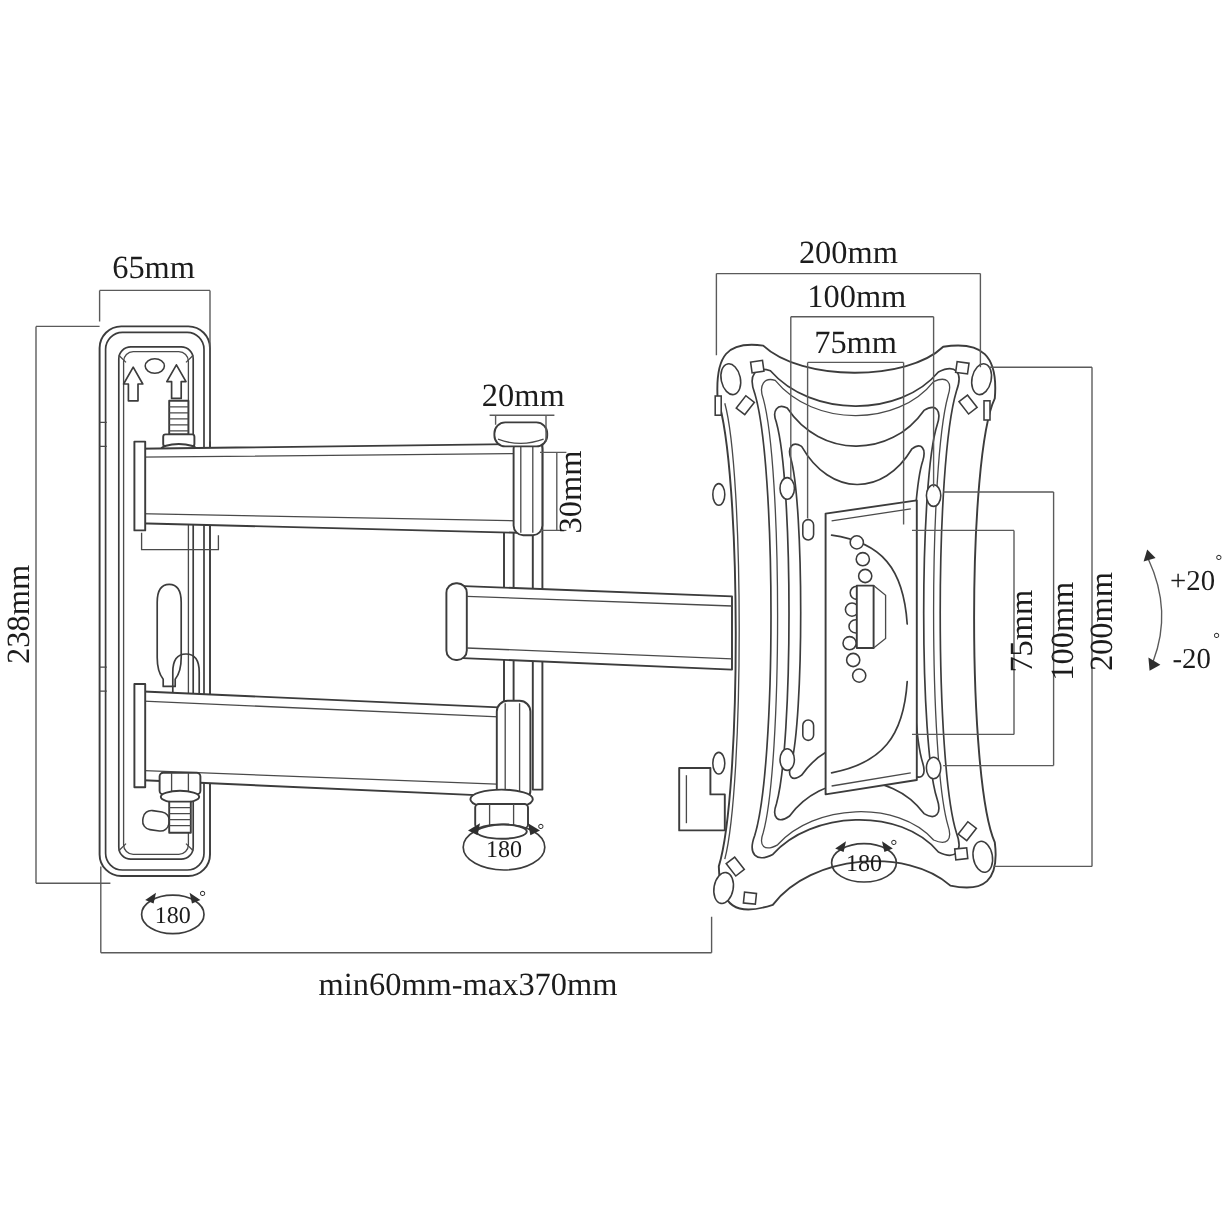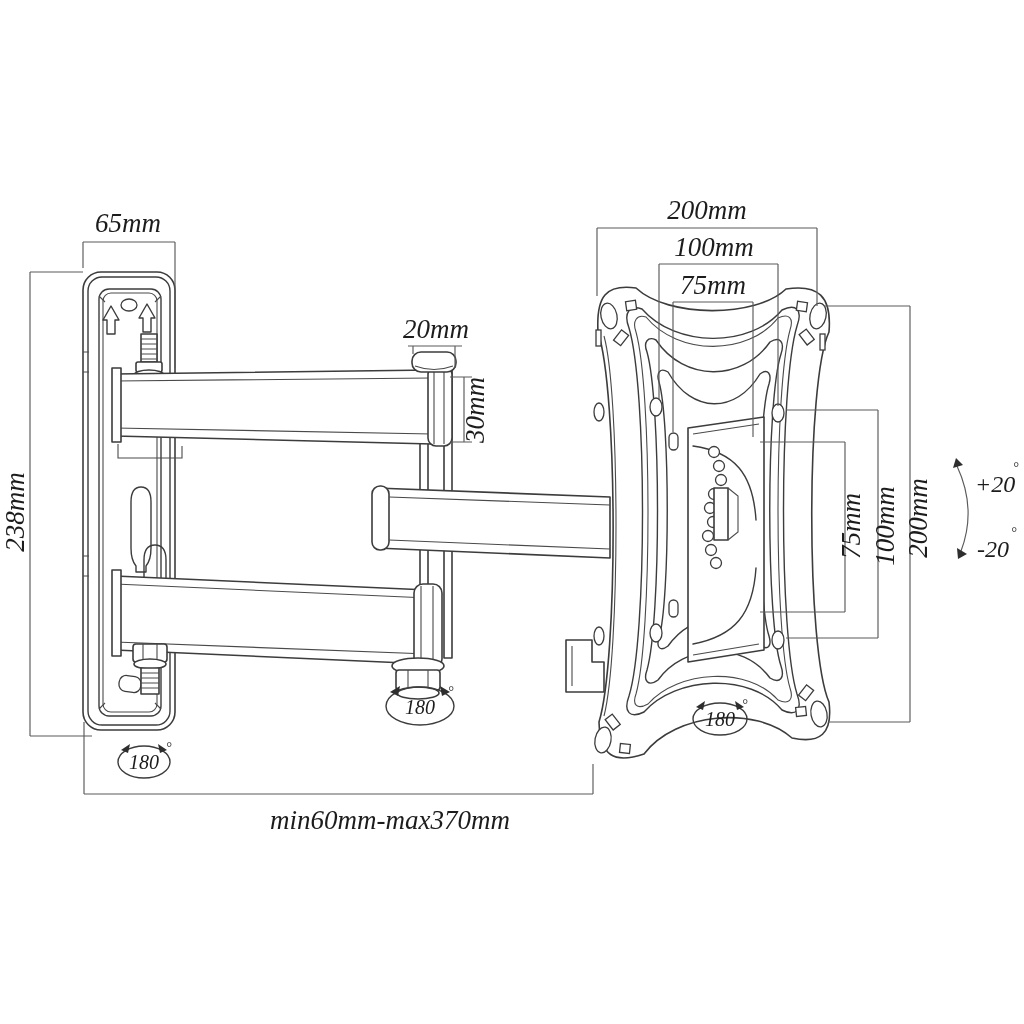--- a/index.html
+++ b/index.html
@@ -1,19 +1,18 @@
 <!DOCTYPE html>
 <html><head>
 <meta charset="utf-8">
 <style>
   html,body{margin:0;padding:0;background:#ffffff;}
   .stage{
     width:1024px;height:947px;position:relative;background:#ffffff;
     font-family:"Liberation Serif","DejaVu Serif",serif;
-    font-style:italic;
   }
   svg{display:block}
   .part{fill:#ffffff;stroke:#3c3c3c;stroke-width:1.6;stroke-linejoin:round;stroke-linecap:round;}
   .pline{fill:none;stroke:#3c3c3c;stroke-width:1.4;stroke-linejoin:round;stroke-linecap:round;}
   .thin{fill:none;stroke:#4a4a4a;stroke-width:1.1;}
   .hole{fill:#ffffff;stroke:#3c3c3c;stroke-width:1.3;}
   .dim{fill:none;stroke:#5a5a5a;stroke-width:1.15;}
   .arrowfill{fill:#2e2e2e;stroke:none;}
   .dimtext{font-size:27px;fill:#1c1c1c;}
   .dimtext-small{font-size:24px;fill:#1c1c1c;}

